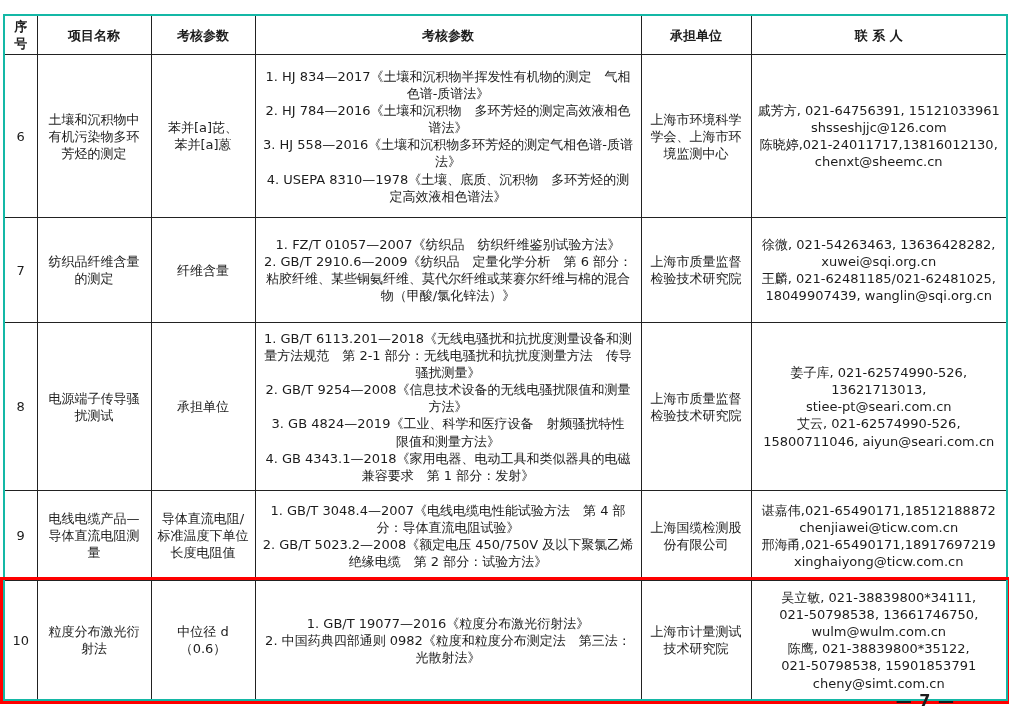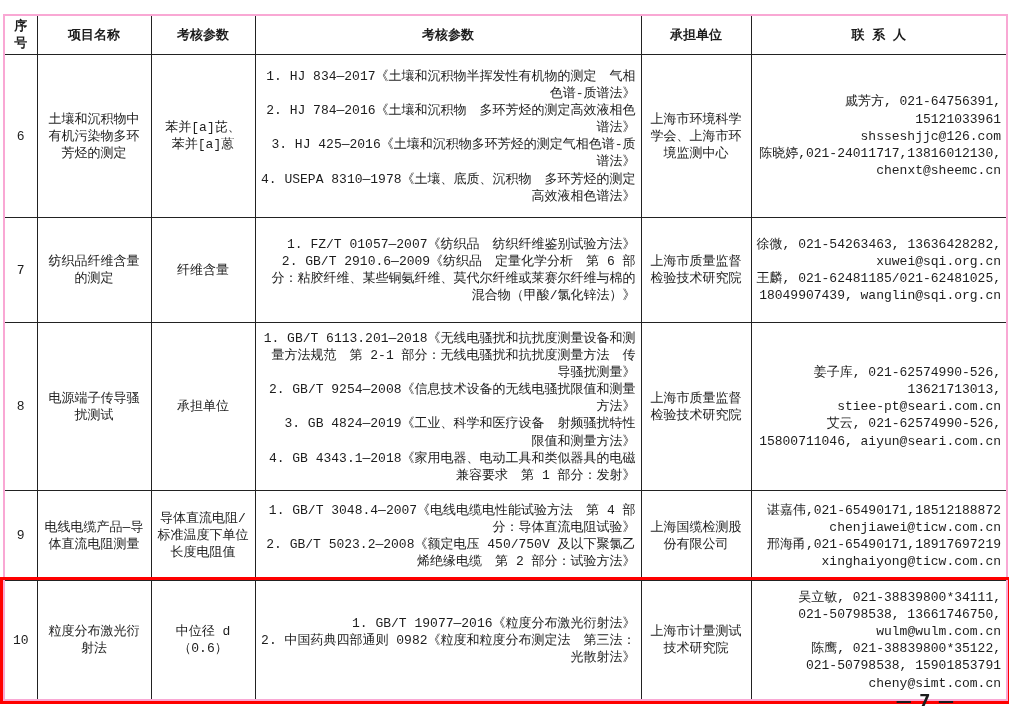--- a/index.html
+++ b/index.html
@@ -1,29 +1,29 @@
 <!DOCTYPE html>
 <html><head>
 <meta charset="utf-8">
 <style>
   html,body{margin:0;padding:0;background:#ffffff;}
   body{width:1009px;height:722px;font-family:"DejaVu Sans","Liberation Sans",sans-serif;color:#1c1c1c;}
   .page{position:relative;width:1009px;height:722px;overflow:hidden;background:#ffffff;}
   table.doc{border-collapse:collapse;position:absolute;top:14px;left:3px;width:1003px;table-layout:fixed;}
   table.doc th,table.doc td{border:1px solid #222;padding:2px 5px;vertical-align:middle;font-size:13px;line-height:1.32;}
-  table.doc{border:2px solid #f9a8d4;font-family:Liberation Mono, monospace;}
+  table.doc{border:2px solid #14b8a6;}
   th{font-weight:bold;font-size:14px;padding:3px 2px;text-align:center;background:#fff;}
   col.c-no{width:33px;}
   col.c-project{width:114px;}
   col.c-param{width:104px;}
   col.c-methods{width:386px;}
   col.c-unit{width:110px;}
   col.c-contact{width:256px;}
   td.cell-no,td.cell-project,td.cell-param,td.cell-unit{text-align:center;}
-  td.cell-methods,td.cell-contact{text-align:right;}
+  td.cell-methods,td.cell-contact{text-align:center;}
   td.cell-param,td.cell-project{white-space:pre-line;}
   .row-0 td{height:158px;}
   .row-1 td{height:100px;}
   .row-2 td{height:163px;}
   .row-3 td{height:85px;}
   .row-4 td{height:114px;}
   tr.highlighted{outline:3px solid #ff0000;outline-offset:1px;}
   .method-line,.contact-line{margin:0;}
   .page-number{position:absolute;right:54px;bottom:12px;font-size:16px;font-weight:bold;letter-spacing:1px;color:#1c1c1c;}
 </style>
@@ -52,21 +52,21 @@
     </thead>
     <tbody>
   <tr class="row-0">
     <td class="cell-no">6</td>
     <td class="cell-project">土壤和沉积物中有机污染物多环芳烃的测定</td>
     <td class="cell-param">苯并[a]芘、
 苯并[a]蒽</td>
     <td class="cell-methods">
             <div class="method-line">1. HJ 834—2017《土壤和沉积物半挥发性有机物的测定　气相色谱-质谱法》</div>
             <div class="method-line">2. HJ 784—2016《土壤和沉积物　多环芳烃的测定高效液相色谱法》</div>
-            <div class="method-line">3. HJ 425—2016《土壤和沉积物多环芳烃的测定气相色谱-质谱法》</div>
+            <div class="method-line">3. HJ 558—2016《土壤和沉积物多环芳烃的测定气相色谱-质谱法》</div>
             <div class="method-line">4. USEPA 8310—1978《土壤、底质、沉积物　多环芳烃的测定高效液相色谱法》</div>
           </td>
     <td class="cell-unit">上海市环境科学学会、上海市环境监测中心</td>
     <td class="cell-contact">
             <div class="contact-line">戚芳方, 021-64756391, 15121033961</div>
             <div class="contact-line">shsseshjjc@126.com</div>
             <div class="contact-line">陈晓婷,021-24011717,13816012130,</div>
             <div class="contact-line">chenxt@sheemc.cn</div>
           </td>
   </tr>

